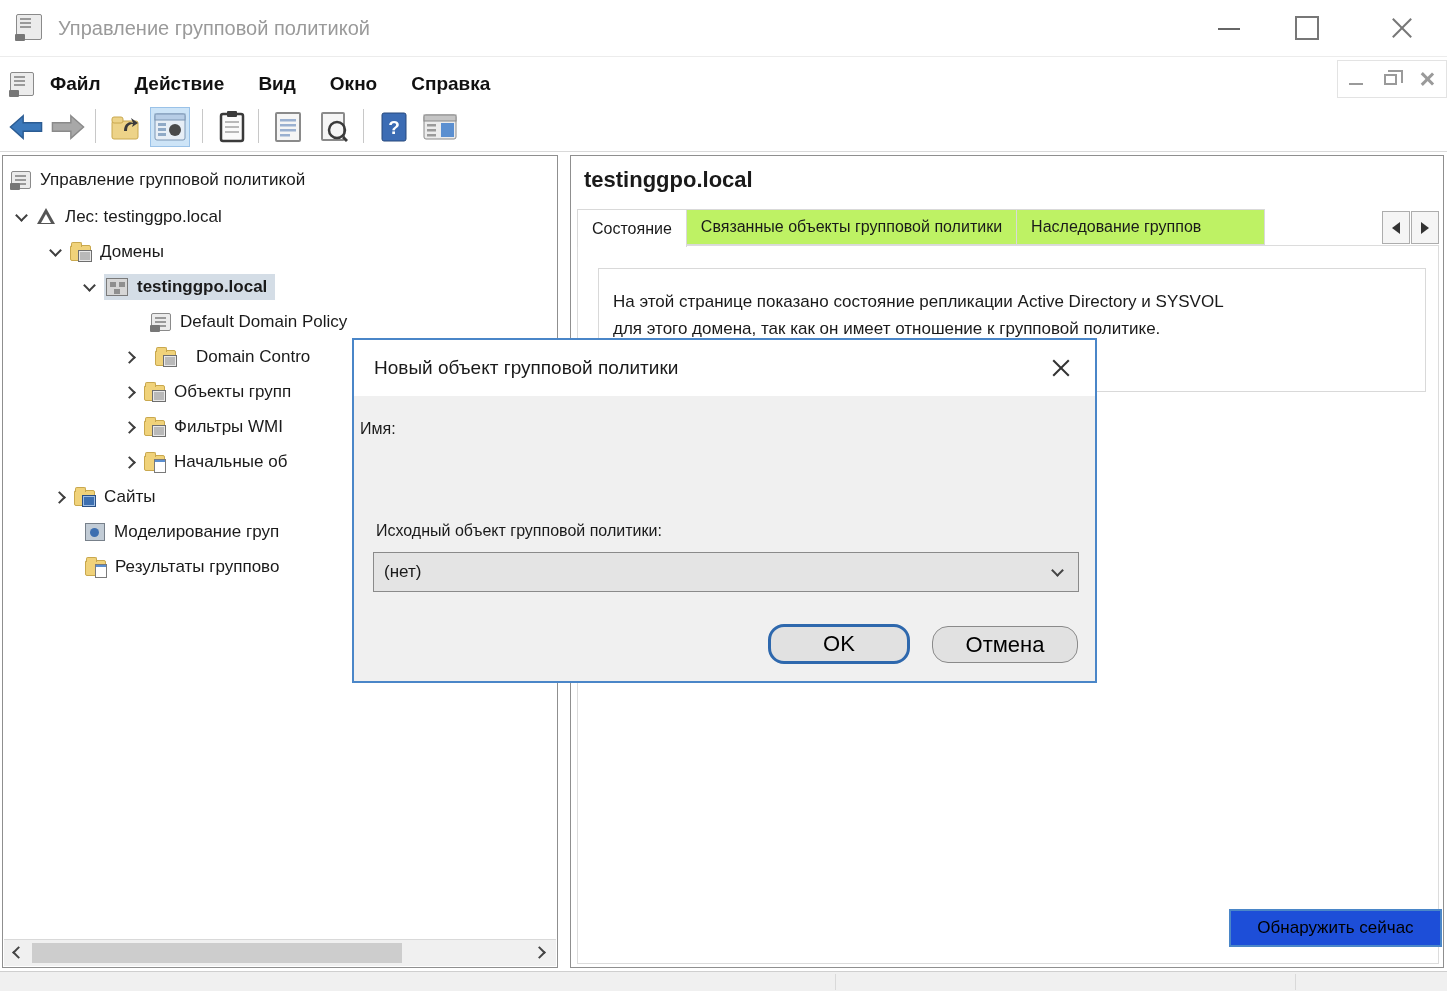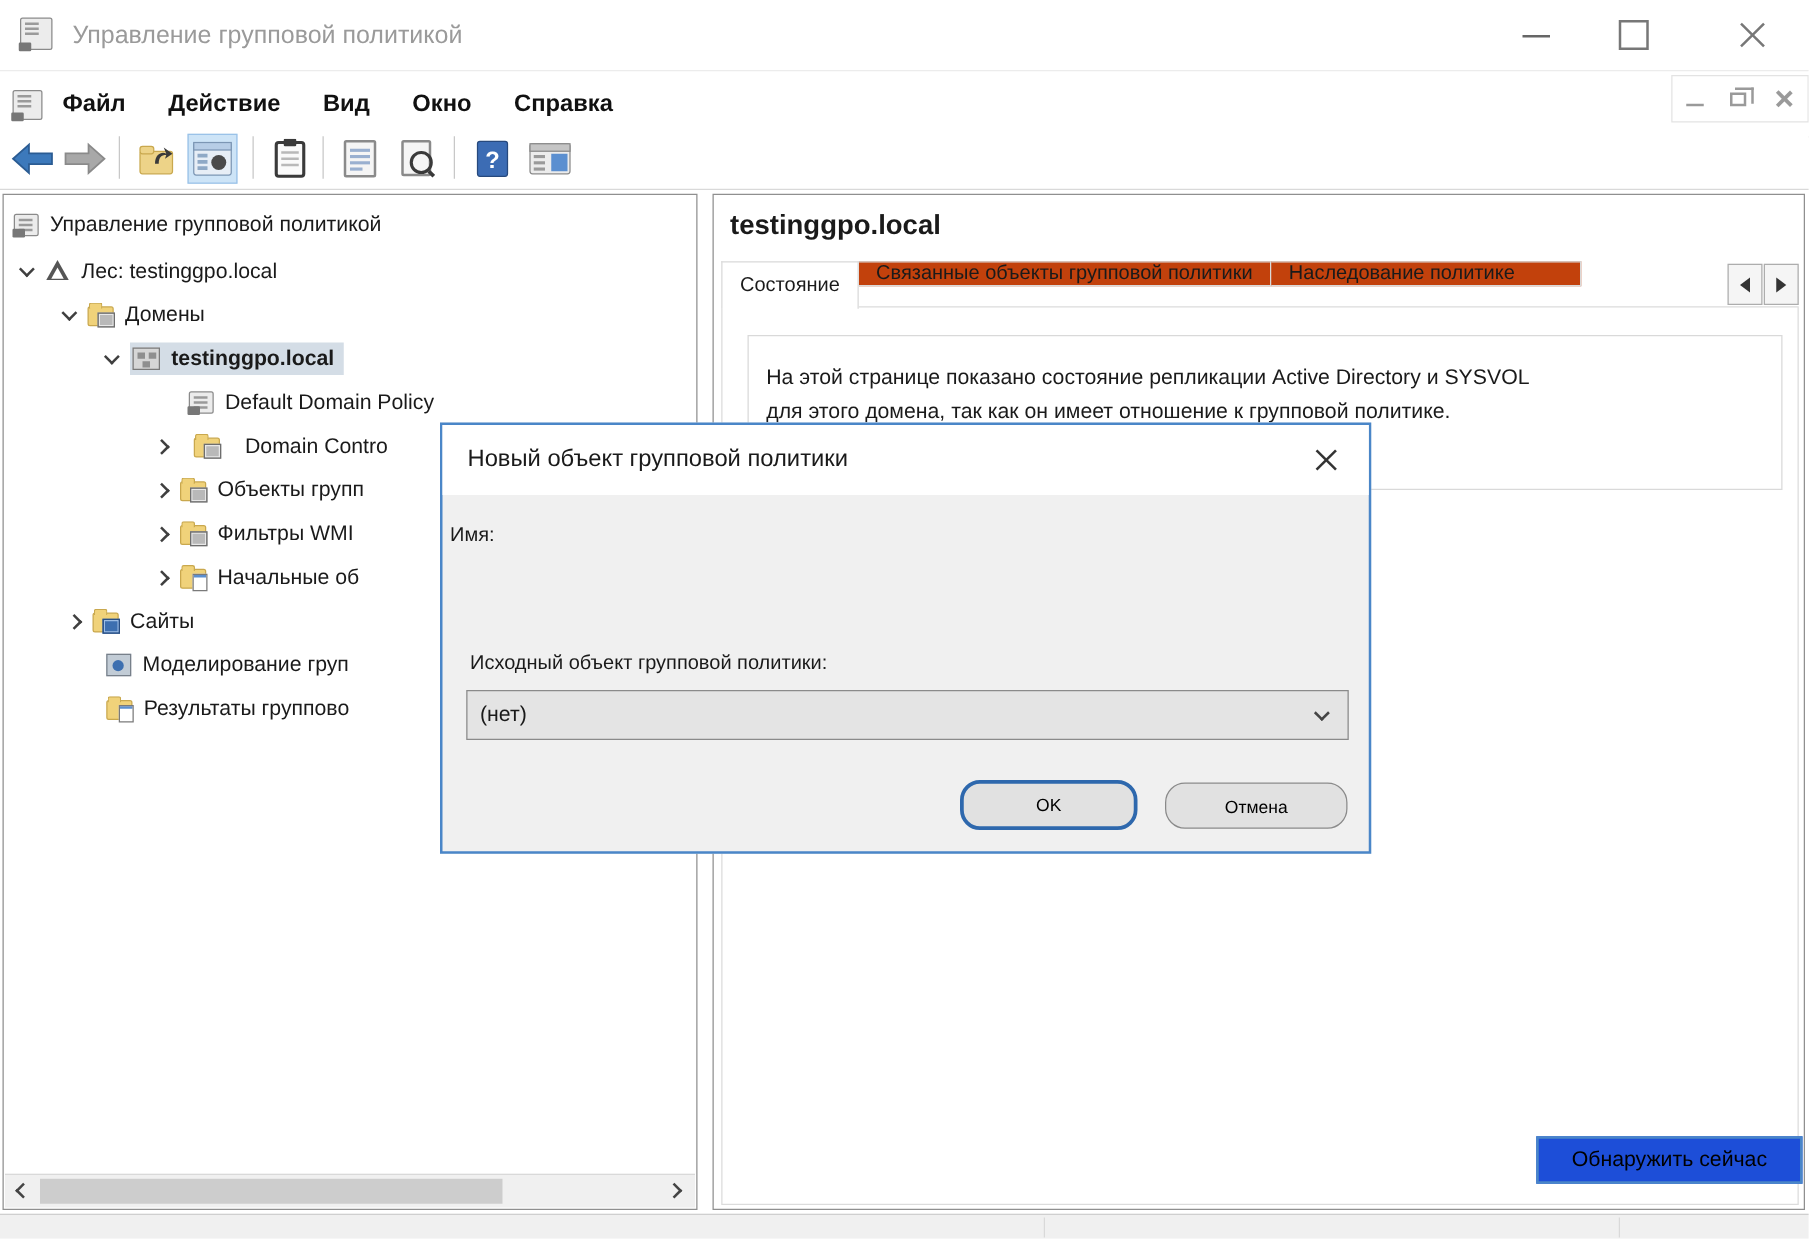--- a/index.html
+++ b/index.html
@@ -70,21 +70,21 @@
   
   .hscroll { position:absolute; left:1px; bottom:1px; width:552px; height:27px; background:#f0f0f0; border-top:1px solid #d9d9d9; }
   .hs-arrow { position:absolute; top:4px; width:9px; height:9px; border-right:2.5px solid #444; border-bottom:2.5px solid #444; }
   .hs-left { left:10px; transform:rotate(135deg); top:8px; }
   .hs-right { right:12px; transform:rotate(-45deg); top:8px; }
   .hs-thumb { position:absolute; left:28px; top:3px; width:370px; height:20px; background:#cdcdcd; }
 
   
   .rp-header { position:absolute; left:13px; top:11px; font-size:22px; font-weight:700; }
   .tabs { position:absolute; left:6px; top:53px; height:37px; display:flex; }
-  .tab { height:20px; padding:0 14px; display:flex; align-items:center; font-size:16px; border:1px solid #d9d9d9; background:#c2410c; white-space:nowrap; overflow:hidden; }
+  .tab { height:36px; padding:0 14px; display:flex; align-items:center; font-size:16px; border:1px solid #d9d9d9; background:#bef264; white-space:nowrap; overflow:hidden; }
   .tab.active { background:#fff; border-bottom:none; height:38px; z-index:2; }
   .tab + .tab { border-left:none; }
   .tab-scroll { position:absolute; top:55px; width:28px; height:33px; background:#f5f5f5; border:1px solid #adadad; display:flex; align-items:center; justify-content:center; }
   .tri-left { width:0; height:0; border-top:6px solid transparent; border-bottom:6px solid transparent; border-right:8px solid #333; }
   .tri-right { width:0; height:0; border-top:6px solid transparent; border-bottom:6px solid transparent; border-left:8px solid #333; }
   .tab-page { position:absolute; left:6px; top:89px; width:862px; height:719px; background:#fff; border:1px solid #dcdcdc; }
 
   .info-box1 { position:absolute; left:27px; top:112px; width:828px; height:124px; border:1px solid #d9d9d9; background:#fff; font-size:17px; line-height:27px; padding:19px 14px; }
   .info-box2 { position:absolute; left:27px; top:292px; width:828px; height:425px; border:1px solid #d9d9d9; background:#fff; }
   .frag { position:absolute; font-size:17px; white-space:nowrap; }
@@ -101,21 +101,21 @@
   .dialog { position:absolute; left:352px; top:338px; width:745px; height:345px; background:#f0f0f0; border:2px solid #4a86c8; z-index:10; }
   .dlg-titlebar { position:absolute; left:0; top:0; width:100%; height:56px; background:#fff;padding-left:15px; }
   .dlg-title { position:absolute; left:20px; top:17px; font-size:19px; }
   .dlg-close { position:absolute; right:22px; top:16px; width:24px; height:24px; cursor:pointer; }
   .dlg-close::before,.dlg-close::after { content:""; position:absolute; left:11px; top:1px; width:2px; height:22px; background:#333; }
   .dlg-close::before{ transform:rotate(45deg);} .dlg-close::after{ transform:rotate(-45deg);}
   .dlg-label { position:absolute; font-size:16px; }
   .dlg-input { position:absolute; left:19px; top:112px; width:706px; height:38px; background:#fff; border:2px solid #5b9bd5; font-size:17px; font-family:inherit; padding:0 8px; color:#1a1a1a; }
   .dlg-combo { position:absolute; left:19px; top:212px; width:706px; height:40px; background:#e4e4e4; border:1px solid #8a8a8a; font-size:17px; display:flex; align-items:center; padding:0 10px; cursor:default; }
   .combo-chev { position:absolute; right:16px; top:13px; width:9px; height:9px; border-right:2px solid #444; border-bottom:2px solid #444; transform:rotate(45deg); }
-  .dlg-btn { position:absolute; font-size:14px; font-family:inherit; background:#e1e1e1; cursor:pointer;border-radius:16px; }
+  .dlg-btn { position:absolute; font-size:22px; font-family:inherit; background:#e1e1e1; cursor:pointer;border-radius:16px; }
   .ok-btn { left:414px; top:284px; width:142px; height:40px; border:3px solid #2e68ad; }
   .cancel-btn { left:578px; top:286px; width:146px; height:37px; border:1px solid #8a8a8a; }
 </style>
 </head>
 <body>
 
 <div class="win">
 
   <div class="titlebar">
     <span class="ticon i-scroll app-icon" style="left:16px; top:14px; width:26px; height:26px;"></span>
@@ -293,21 +293,21 @@
   </div>
 
   <div class="right-pane">
     <div class="rp-header">testinggpo.local</div>
 
     <div class="tab-page"></div>
 
     <div class="tabs">
       <span class="tab active">Состояние</span>
       <span class="tab">Связанные объекты групповой политики</span>
-      <span class="tab" style="width:248px;">Наследование политике</span>
+      <span class="tab" style="width:248px;">Наследование группов</span>
     </div>
     <span class="tab-scroll" style="left:811px;">
         <span class="tri-left"></span>
       </span>
     <span class="tab-scroll" style="left:840px;">
         <span class="tri-right"></span>
       </span>
 
     <div class="info-box1">
       <div>На этой странице показано состояние репликации Active Directory и SYSVOL</div>

